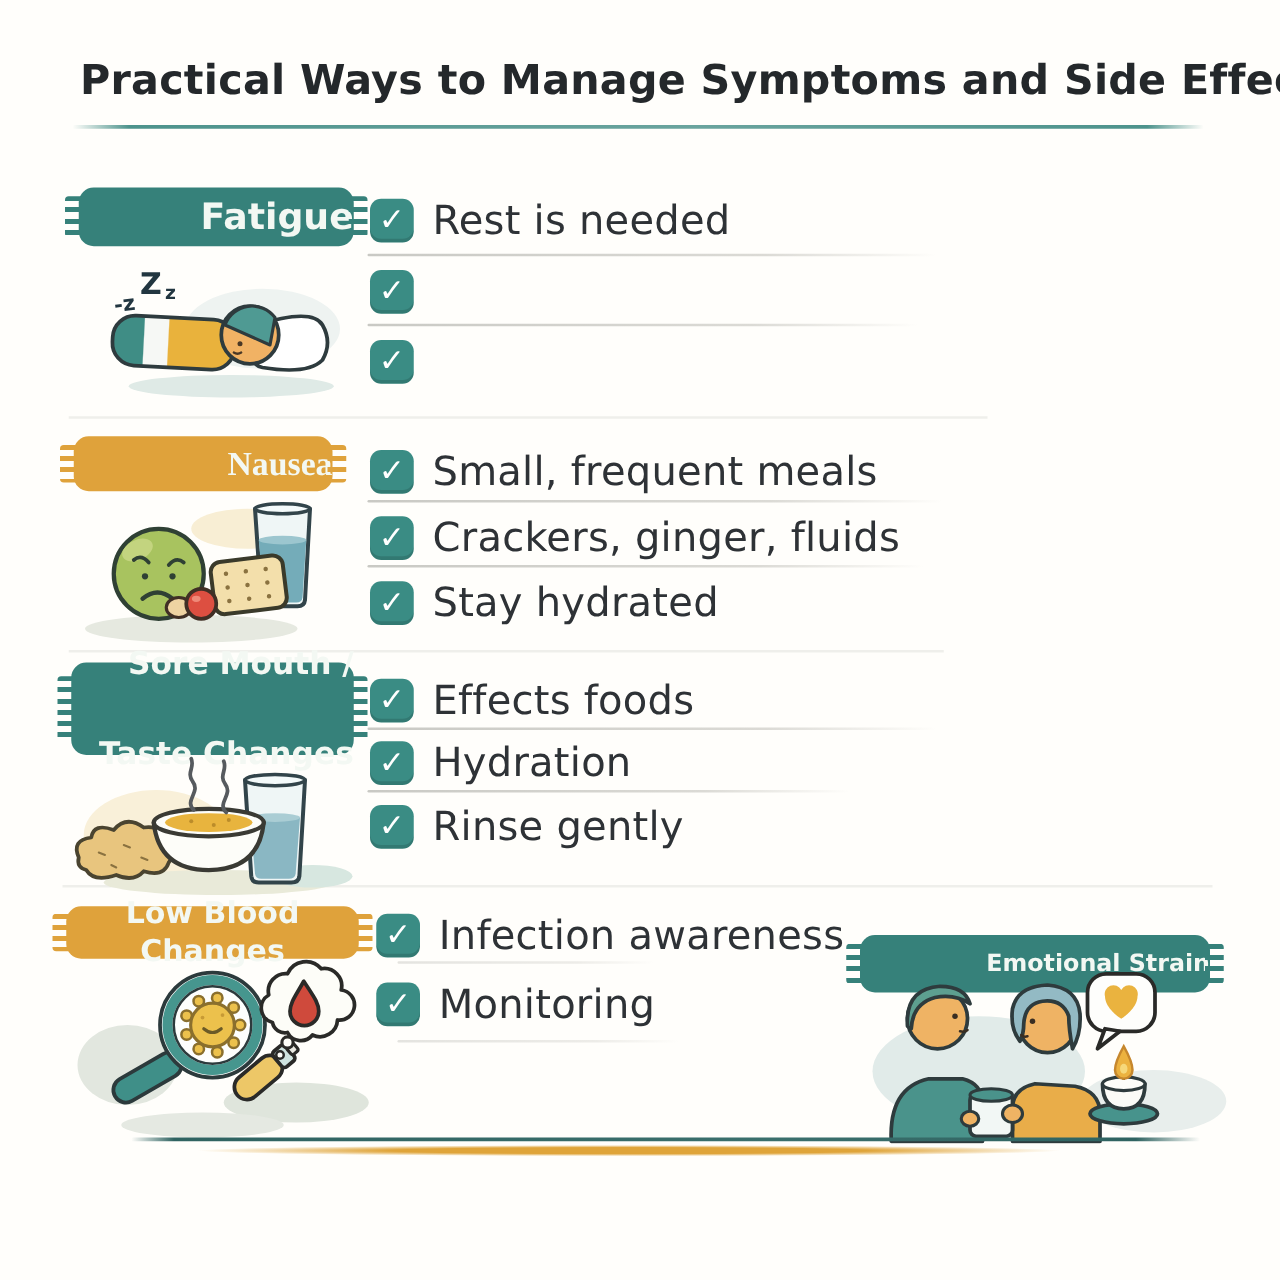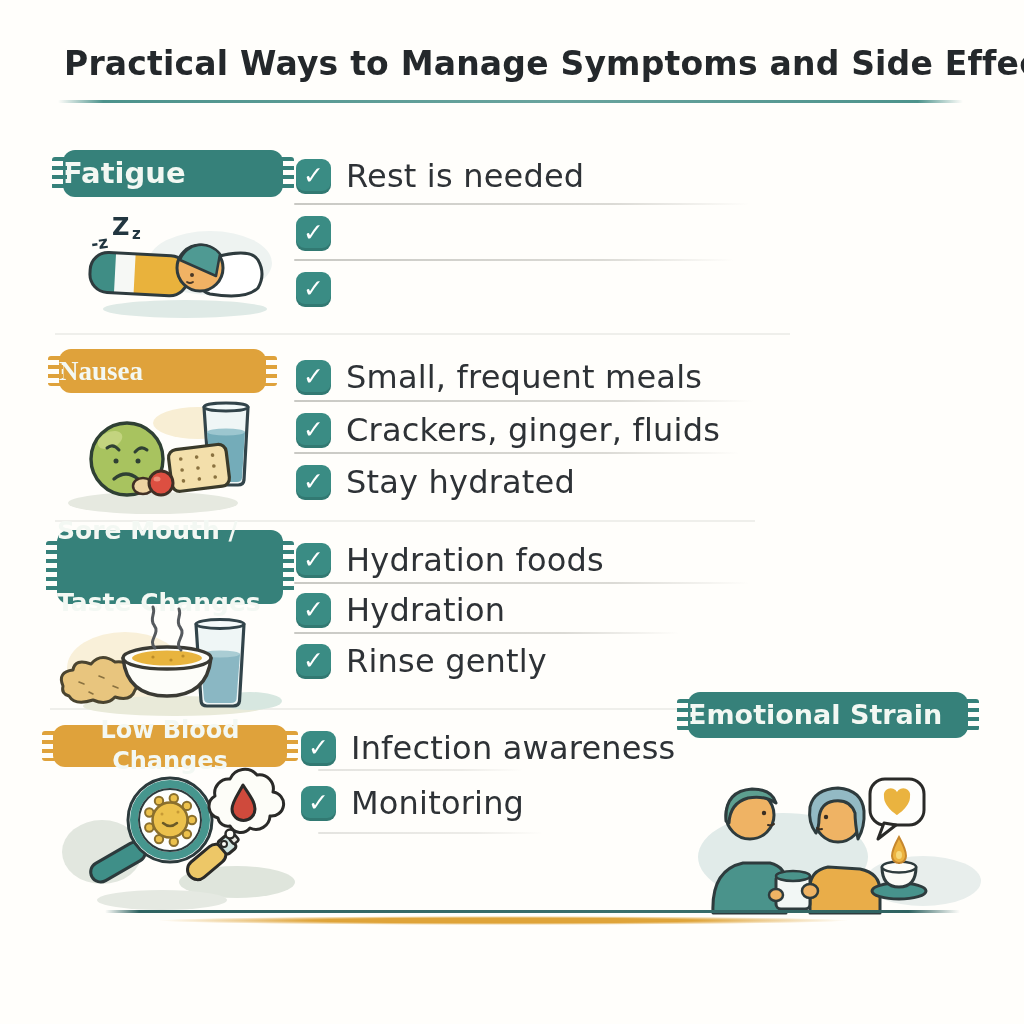--- a/index.html
+++ b/index.html
@@ -11,21 +11,21 @@
   .page-title {
     position:absolute; left:64px; top:44px; margin:0;
     font-size:33px; font-weight:600; color:var(--title-color);
     letter-spacing:0.2px; white-space:nowrap;
   }
   .title-underline {
     position:absolute; left:58px; top:100px; width:905px; height:3px; border-radius:2px;
     background:linear-gradient(90deg, rgba(77,147,140,0), #4d938c 5%, #6aa49e 55%, #4d938c 95%, rgba(77,147,140,0));
   }
   .badge {
-    position:absolute; display:flex; flex-direction:column; align-items:flex-start; justify-content:center;
+    position:absolute; display:flex; flex-direction:column; align-items:flex-end; justify-content:center;
     background:var(--bc); color:var(--badge-text); font-weight:600; text-align:center;
     border-radius:12px; line-height:1.28;
   }
   .badge.teal   { --bc: var(--teal); }
   .badge.orange { --bc: var(--orange); }
   .badge::before, .badge::after {
     content:""; position:absolute; top:15%; bottom:15%; width:15px; border-radius:3px;
     background:repeating-linear-gradient(180deg, var(--bc) 0 4px, transparent 4px 9px);
   }
   .badge::before { left:-11px; }
@@ -194,21 +194,21 @@
       <circle cx="116" cy="62" r="1.6" fill="#bb8c2a"></circle>
       <circle cx="128" cy="58" r="1.6" fill="#bb8c2a"></circle>
     <path d="M100 50 C92 42 106 36 99 27 C94 20 101 16 98 9" stroke="#565a5e" stroke-width="3" fill="none" stroke-linecap="round"></path>
     <path d="M126 52 C118 44 132 38 125 29 C120 22 127 18 124 11" stroke="#565a5e" stroke-width="3" fill="none" stroke-linecap="round"></path>
   </svg>
 
   <div class="row" style="left:296px; top:541px;">
     <span class="check">
         <span class="glyph">✓</span>
       </span>
-    <span class="label">Hydration foods</span>
+    <span class="label">Effects foods</span>
   </div>
   <div class="sep" style="left:294px; top:582px; width:455px;"></div>
   <div class="row" style="left:296px; top:591px;">
     <span class="check">
         <span class="glyph">✓</span>
       </span>
     <span class="label">Hydration</span>
   </div>
   <div class="sep" style="left:294px; top:632px; width:385px;"></div>
   <div class="row" style="left:296px; top:642px;">
@@ -266,21 +266,21 @@
   </div>
   <div class="sep faint" style="left:318px; top:769px; width:205px;"></div>
   <div class="row" style="left:301px; top:784px;">
     <span class="check">
         <span class="glyph">✓</span>
       </span>
     <span class="label">Monitoring</span>
   </div>
   <div class="sep faint" style="left:318px; top:832px; width:225px;"></div>
 
-  <div class="badge teal" style="left:688px; top:692px; width:280px; height:46px; font-size:27px;">
+  <div class="badge teal" style="left:688px; top:748px; width:280px; height:46px; font-size:19px;">
     <span>Emotional Strain</span>
   </div>
 
   <svg class="illus" style="left:688px; top:775px;" width="300" height="140" viewBox="0 0 300 140">
     <ellipse cx="95" cy="82" rx="85" ry="44" fill="#e1ebe9"></ellipse>
     <ellipse cx="235" cy="106" rx="58" ry="25" fill="#e8eeec"></ellipse>
     <path d="M25 138 Q23 95 55 88 L82 88 Q98 92 98 108 L98 138 Z" fill="#4a938b" stroke="#2e3b3d" stroke-width="3" stroke-linejoin="round"></path>
     <circle cx="62" cy="40" r="24" fill="#efb364" stroke="#2e3b3d" stroke-width="3"></circle>
     <path d="M38 46 Q36 16 64 14 Q84 14 88 28 Q76 20 60 23 Q42 28 41 48 Z" fill="#5d9f90" stroke="#2e3b3d" stroke-width="3" stroke-linejoin="round"></path>
     <circle cx="76" cy="38" r="2.2" fill="#3a2e22"></circle>

